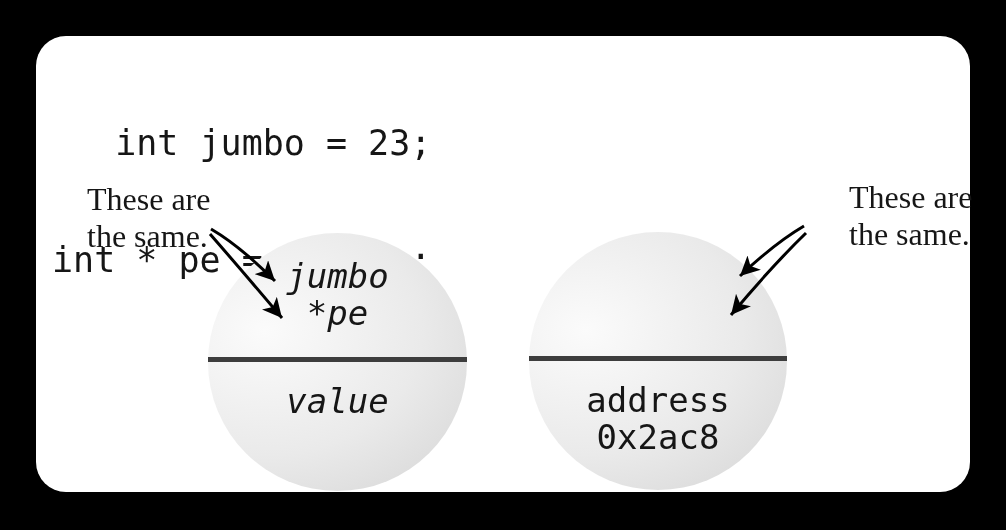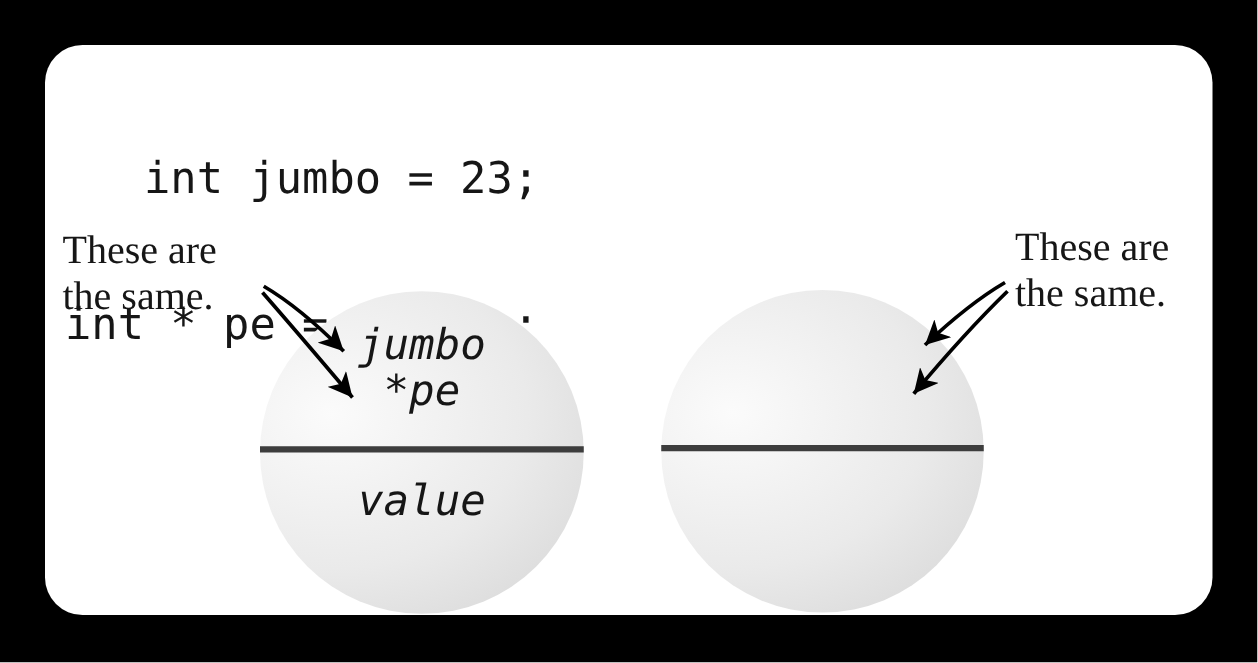--- a/index.html
+++ b/index.html
@@ -27,20 +27,21 @@
     color: var(--text, #161616);
     white-space: pre;
     text-align: right;
   }
   .annotation {
     position: absolute;
     font-family: "Liberation Serif", serif;
     font-size: 32px;
     line-height: 37px;
     color: var(--text, #161616);
+    margin-left: 37px;
   }
   .annotation.left  { left: 50px;  top: 181px; }
   .annotation.right { left: 812px; top: 179px; }
   .sphere {
     position: absolute;
     border-radius: 50%;
     background: radial-gradient(ellipse at 22% 38%,
       var(--sphere_light, #fbfbfb) 0%,
       var(--sphere_mid,   #eaeaea) 55%,
       var(--sphere_dark,  #d4d4d4) 100%);
@@ -98,20 +99,24 @@
       <div>*pe</div>
     </div>
     <div class="divider"></div>
     <div class="labels bottom">
       <div>value</div>
     </div>
   </div>
 
   <div class="sphere right">
     <div class="divider"></div>
+    <div class="labels bottom">
+      <div>address</div>
+      <div>0x2ac8</div>
+    </div>
   </div>
 
   <svg class="arrows" width="1006" height="530">
     <defs>
       <marker id="ah" viewBox="0 0 10 10" refX="10" refY="5" markerWidth="6.5" markerHeight="6.5" orient="auto">
         <path d="M0,0 L10,5 L0,10 L2.6,5 Z" fill="#000000"></path>
       </marker>
     </defs>
     <path d="M 211 229 Q 240 246 275 281" stroke="#000000" stroke-width="3" fill="none" marker-end="url(#ah)"></path>
     <path d="M 210 234 Q 238 266 282 318" stroke="#000000" stroke-width="3" fill="none" marker-end="url(#ah)"></path>

